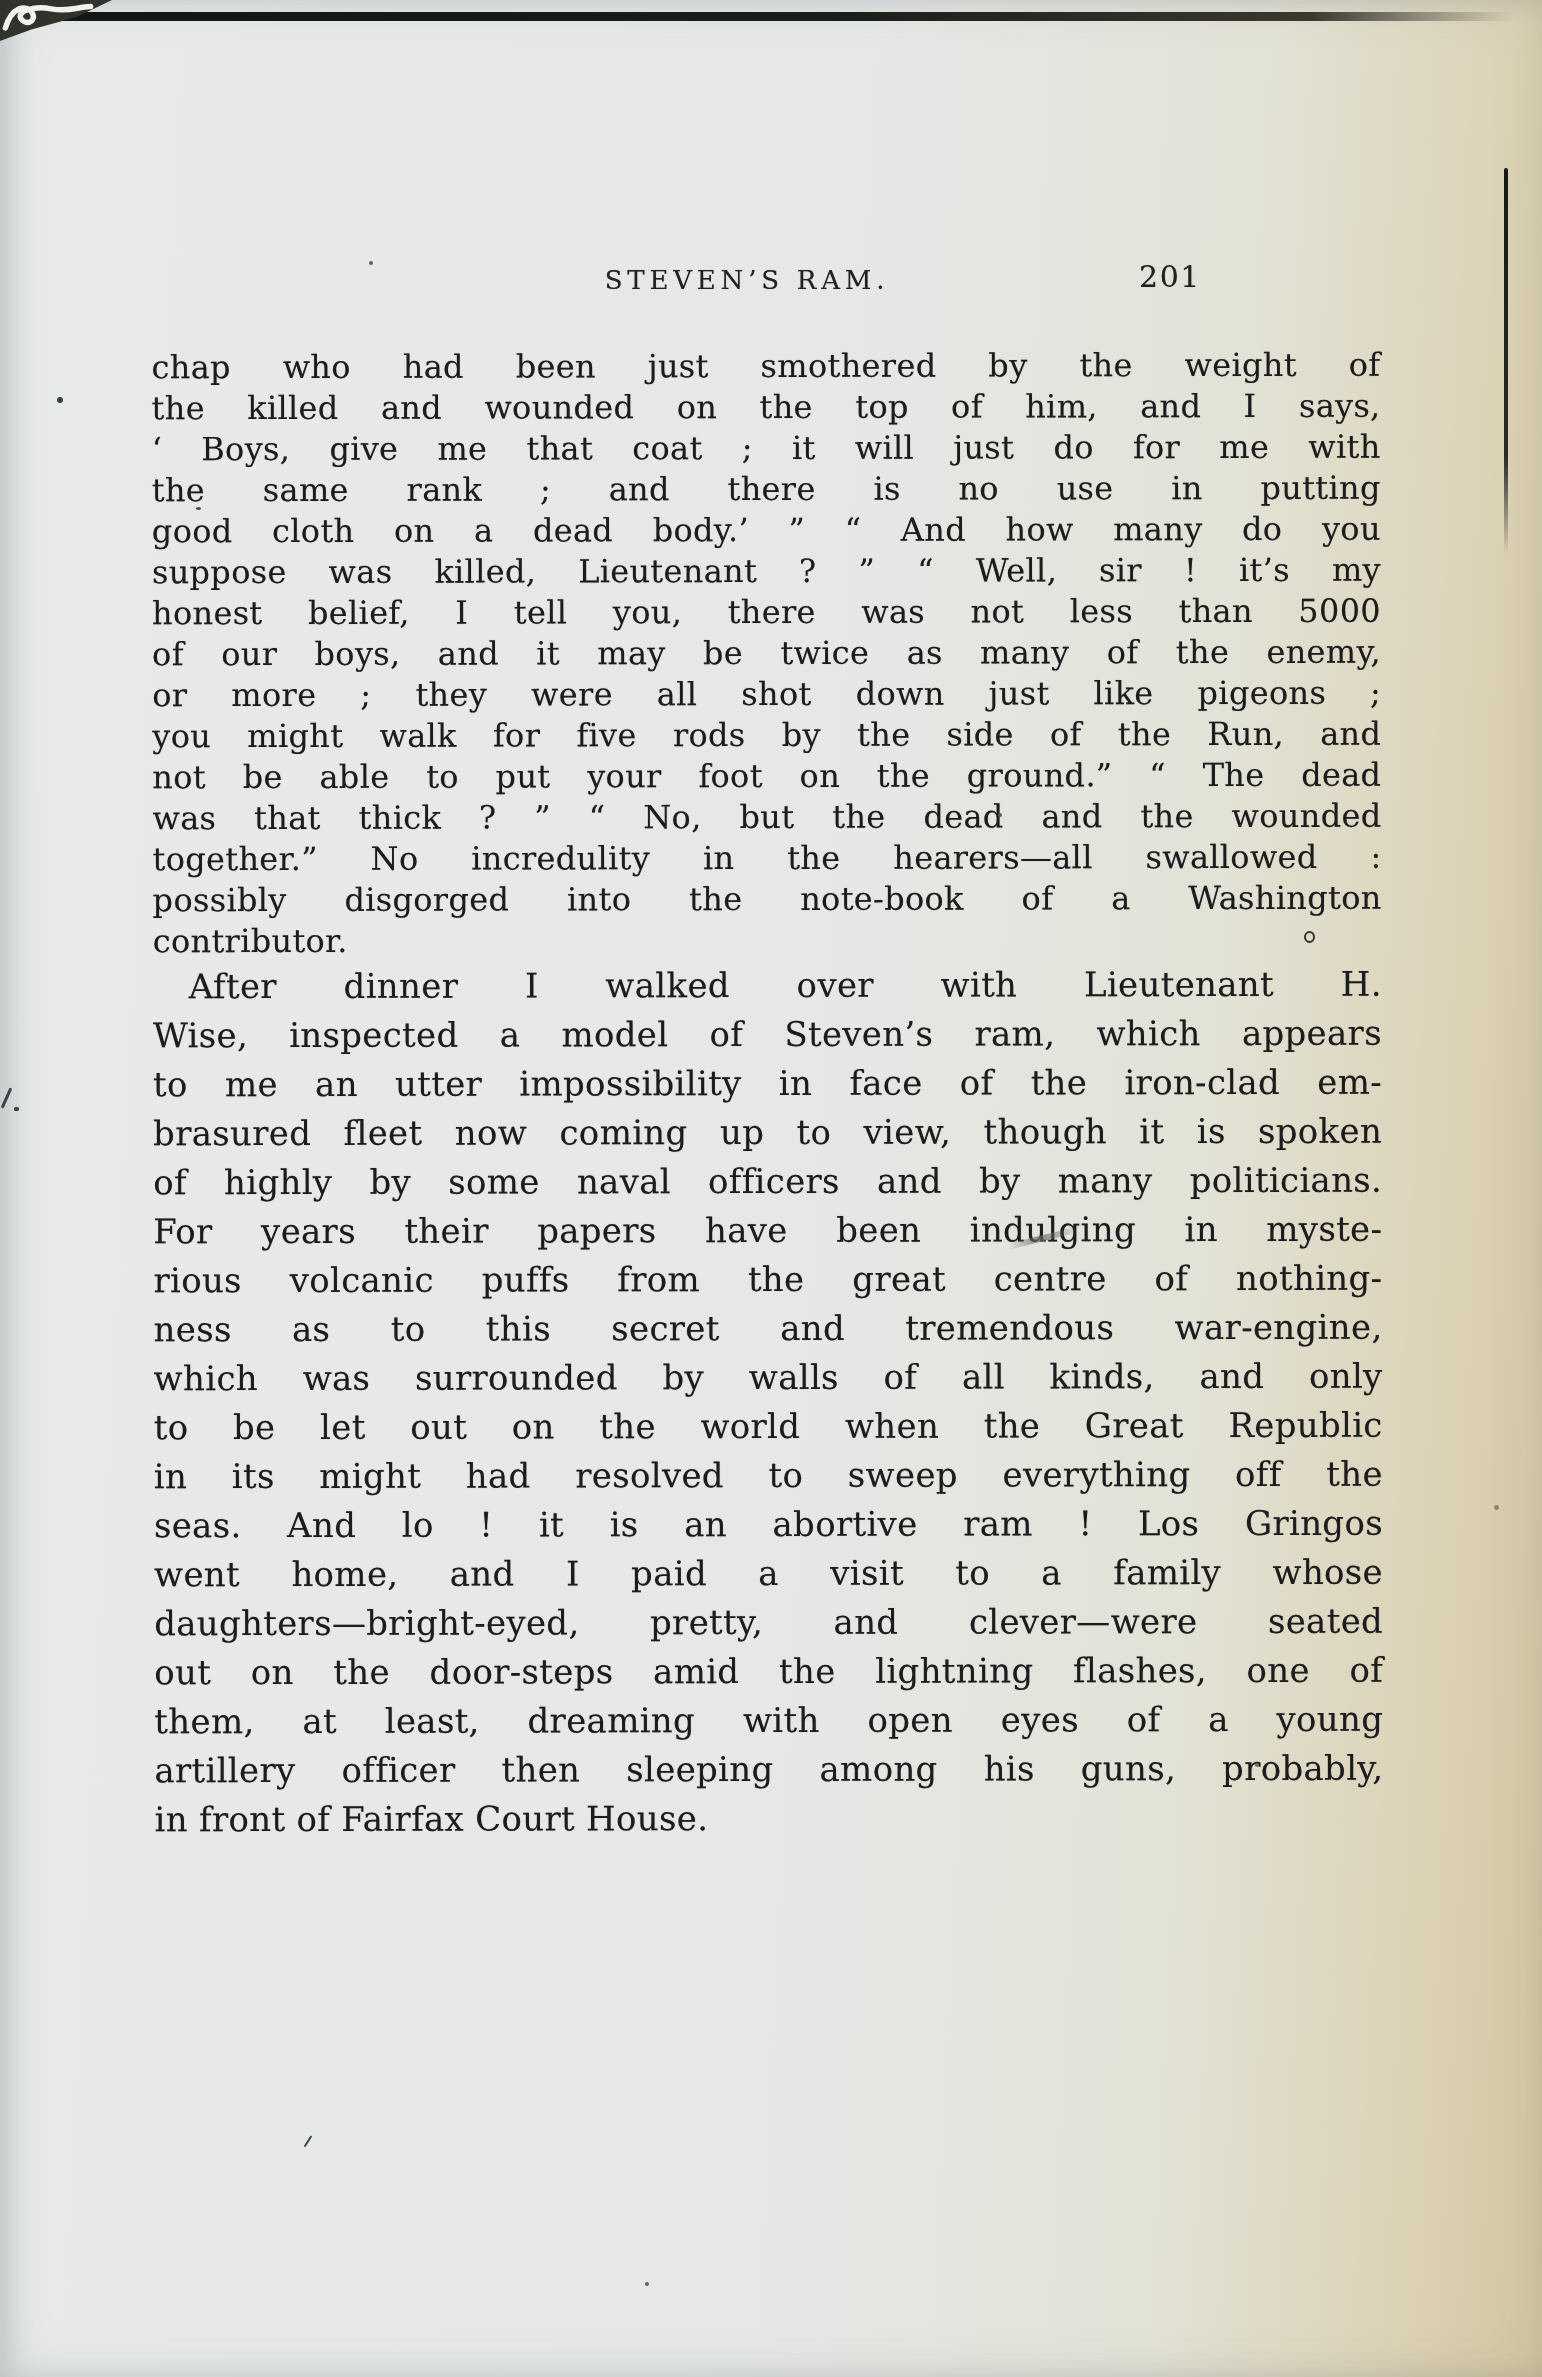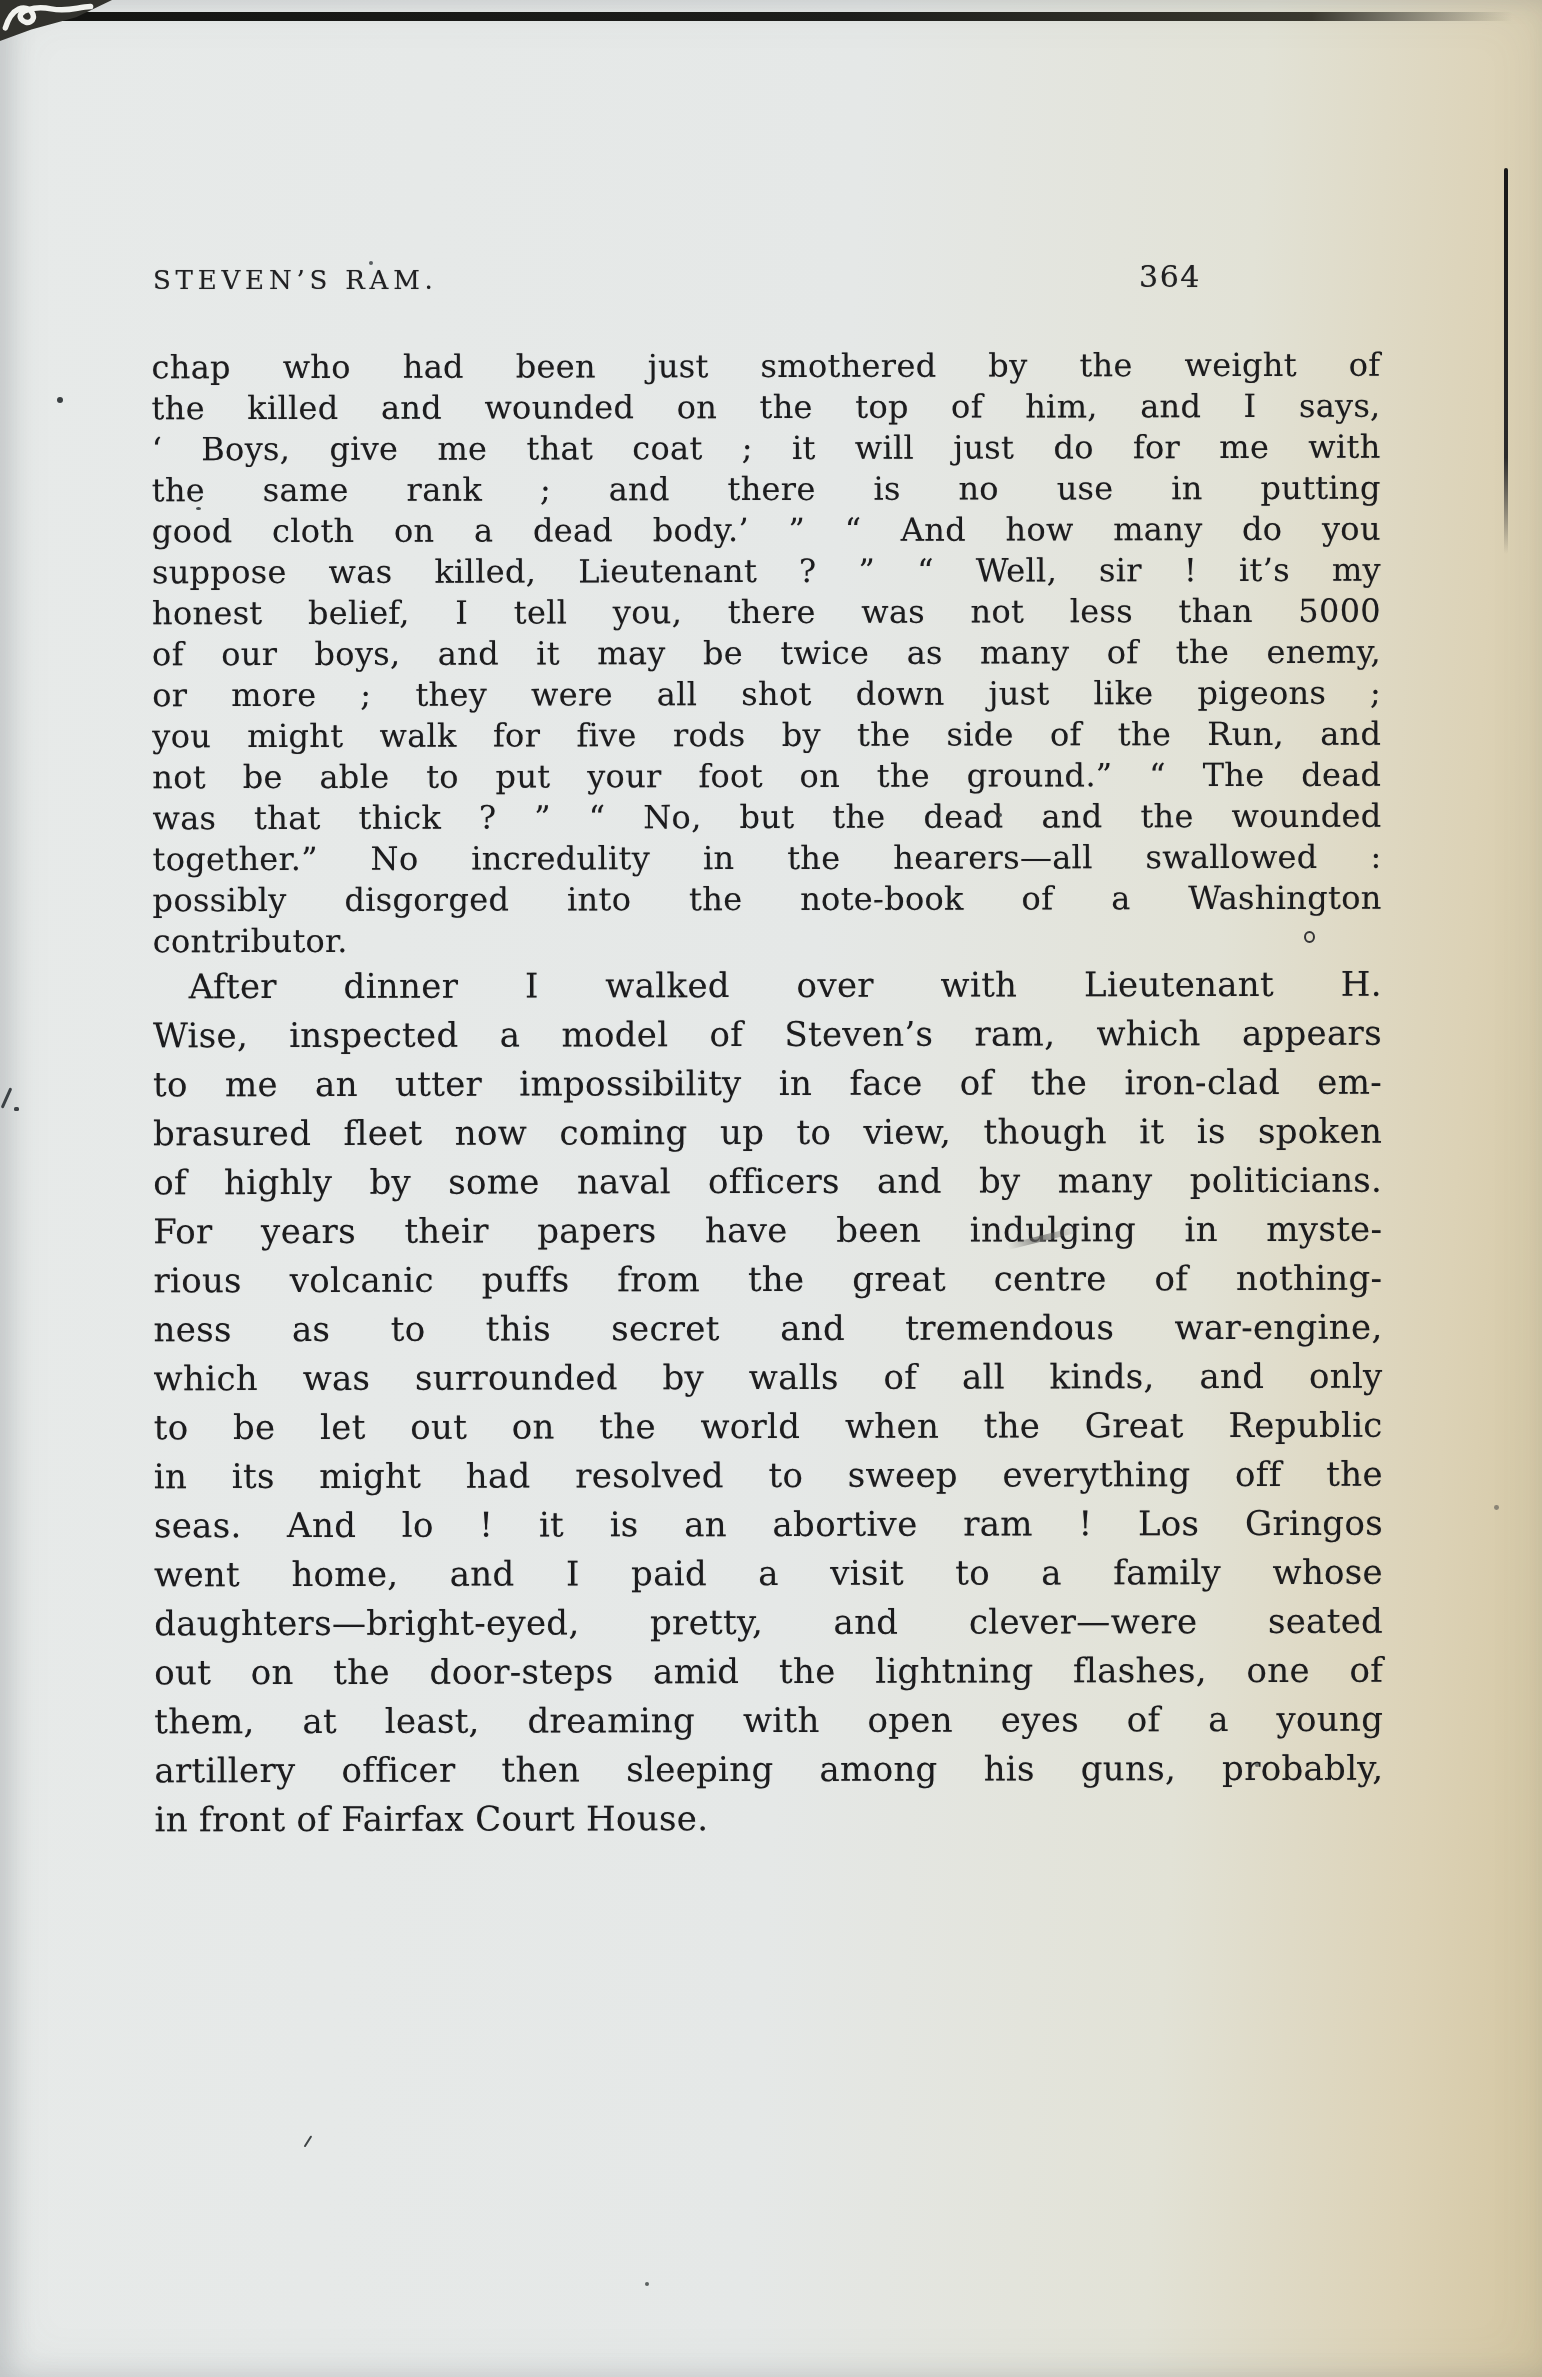--- a/index.html
+++ b/index.html
@@ -26,21 +26,21 @@
     clip-path:polygon(0 0, 100% 0, 68% 42%, 28% 72%, 0 100%);
   }
   .corner-squiggle { position:absolute; top:0.8px; left:1.6px; }
   .page-edge-line {
     position:absolute; left:1504px; top:168px; width:4px; height:386px;
     background:linear-gradient(#181818,#2b2b2b 75%, rgba(43,43,43,0));
     border-radius:2.4px;
   }
   .running-head {
     position:absolute; top:265px; left:153px; width:1188px;
-    font-size:26px; letter-spacing:4.8px;
+    text-align:center; font-size:26px; letter-spacing:4.8px;
     color:#212123; text-shadow:0 0 0.8px rgba(30,30,32,0.45);
   }
   .page-number {
     position:absolute; top:259px; left:1139px;
     font-size:30px; letter-spacing:1.6px; color:#212123;
     text-shadow:0 0 0.8px rgba(30,30,32,0.45);
   }
   .text-block {
     position:absolute; top:346px; left:153px; width:1229px;
     color:#1c1c1e; transform:rotate(-0.12deg);
@@ -76,21 +76,21 @@
   <div class="top-strip"></div>
 
   <div class="corner-dark"></div>
   <svg class="corner-squiggle" width="103" height="41" viewBox="0 0 130 52">
     <path d="M4,34 C12,8 30,3 38,15 C44,25 31,32 24,23 C17,12 42,6 62,10 C84,14 94,8 112,7" fill="none" stroke="#f1f2ee" stroke-width="7" stroke-linecap="round"></path>
   </svg>
 
   <div class="page-edge-line"></div>
 
   <div class="running-head">STEVEN’S RAM.</div>
-  <div class="page-number">364</div>
+  <div class="page-number">201</div>
 
   <div class="text-block">
       <div class="paragraph p1">
         <div class="line">chap who had been just smothered by the weight of</div>
         <div class="line">the killed and wounded on the top of him, and I says,</div>
         <div class="line">‘ Boys, give me that coat ; it will just do for me with</div>
         <div class="line">the same rank ; and there is no use in putting</div>
         <div class="line">good cloth on a dead body.’ ” “ And how many do you</div>
         <div class="line">suppose was killed, Lieutenant ? ” “ Well, sir ! it’s my</div>
         <div class="line">honest belief, I tell you, there was not less than 5000</div>

